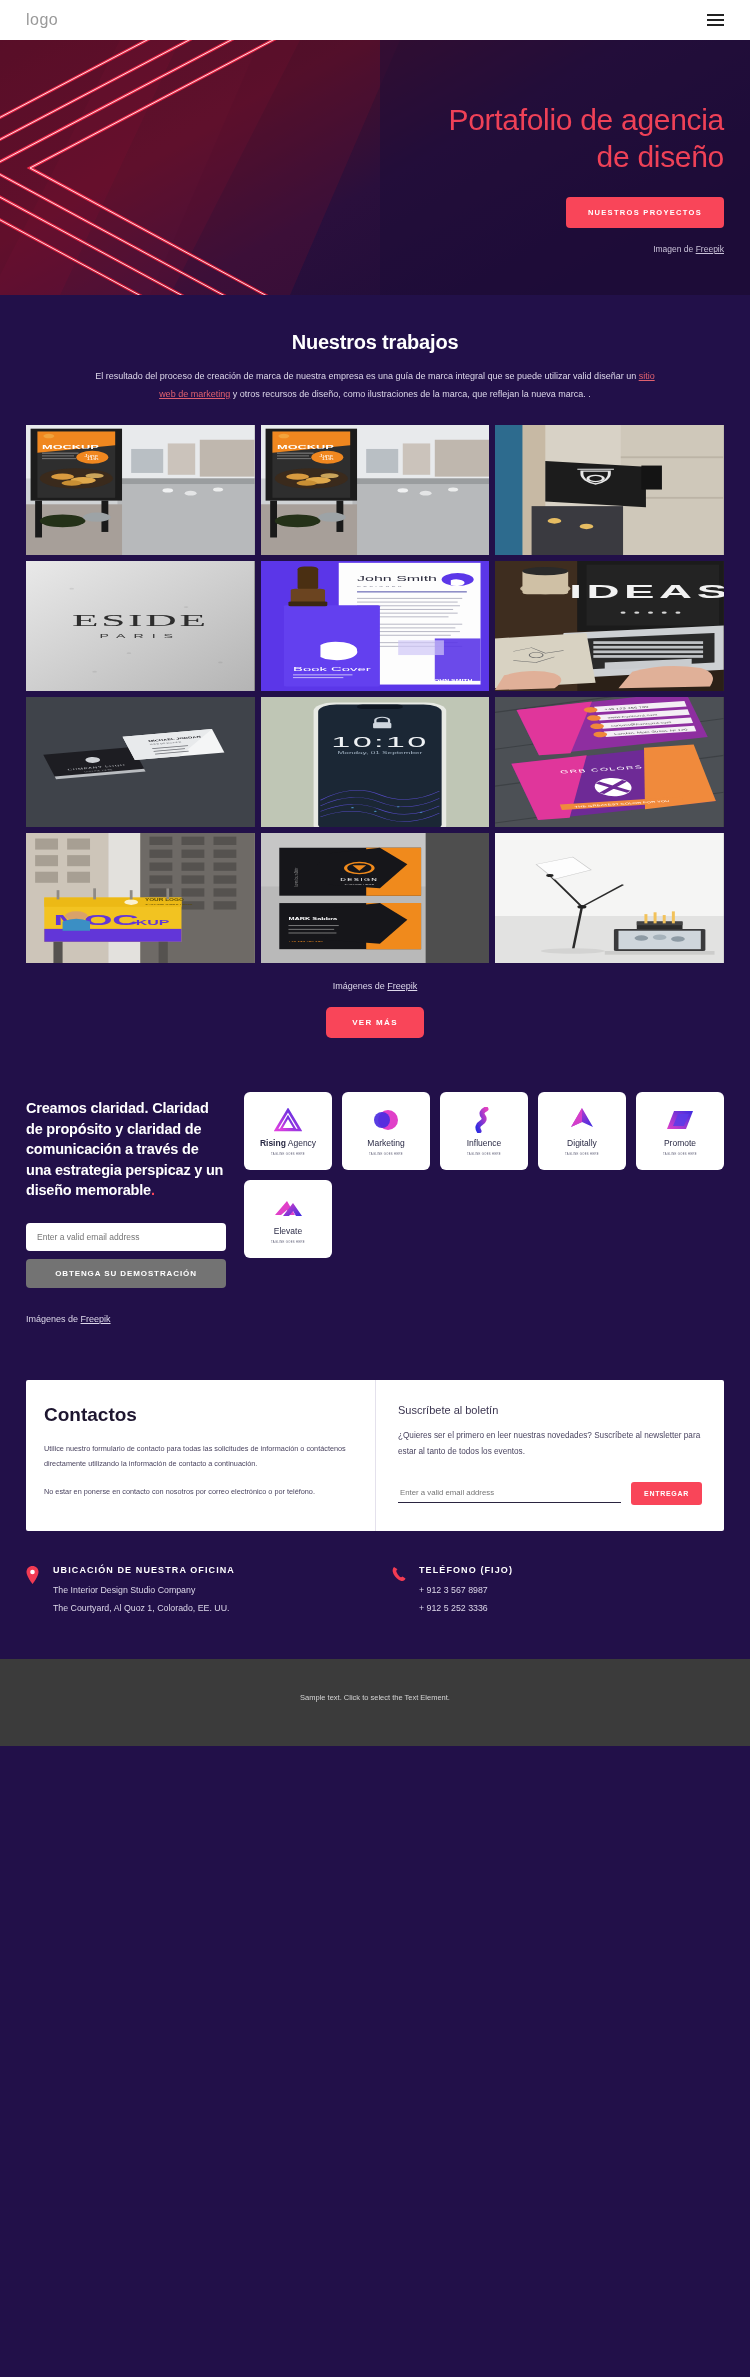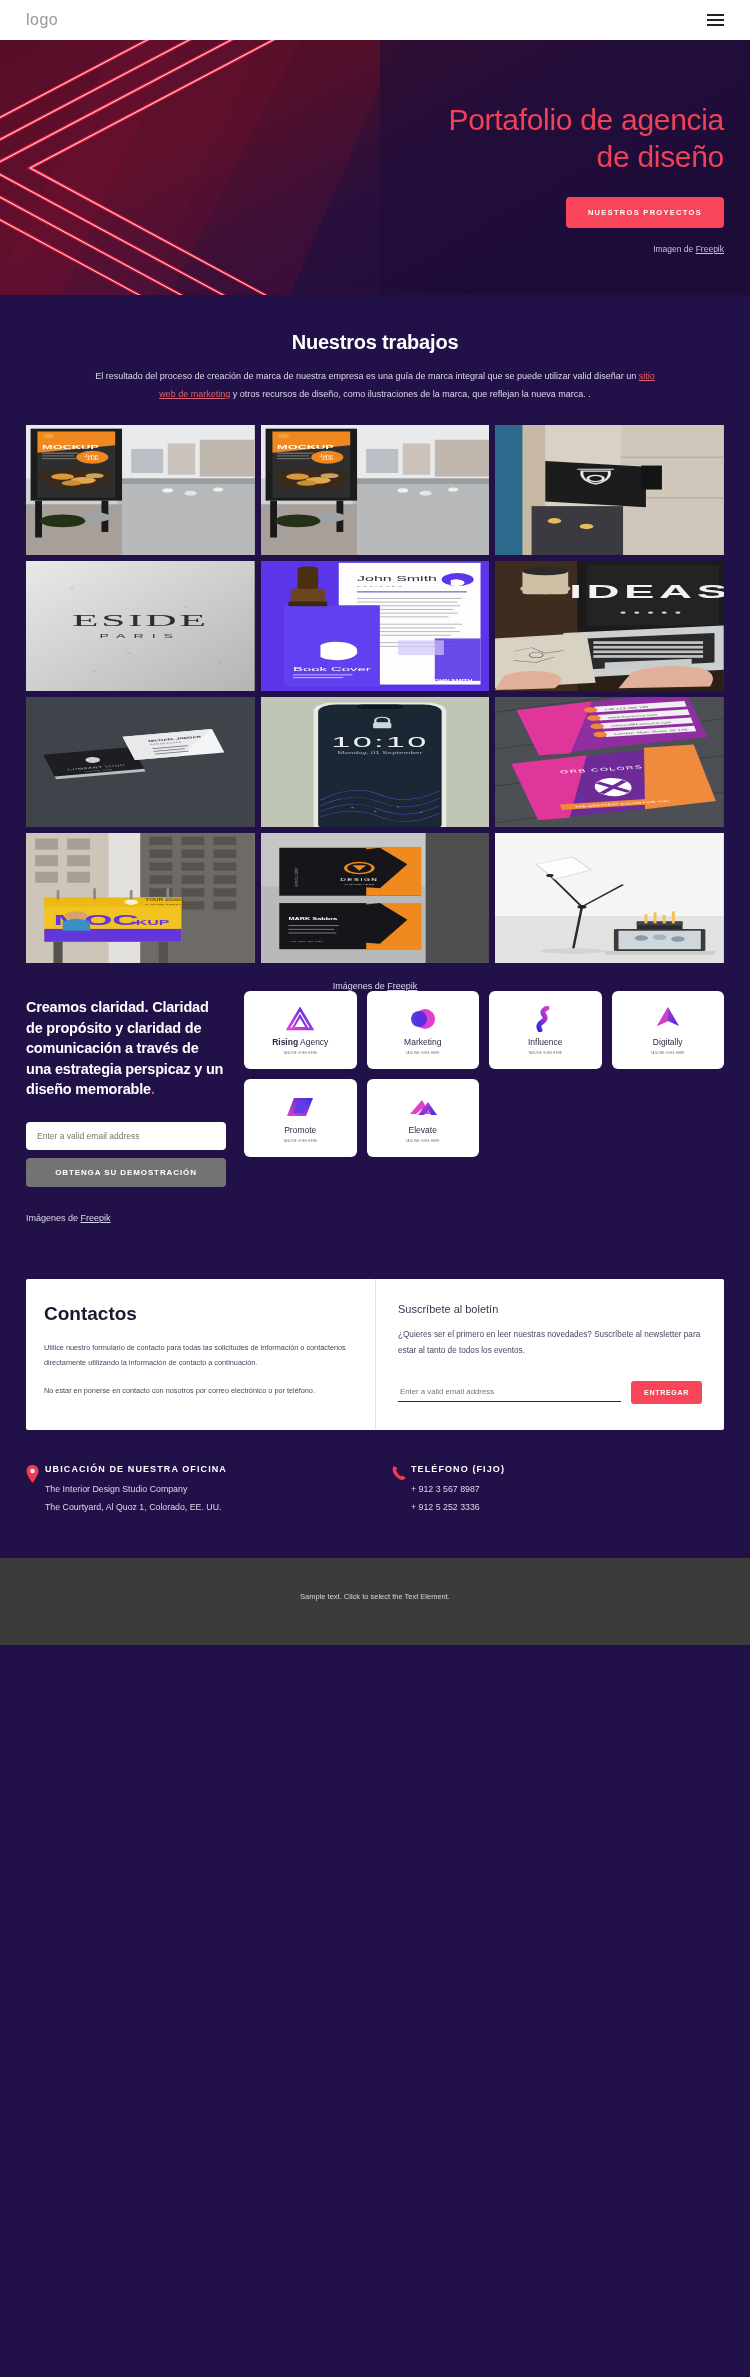--- a/index.html
+++ b/index.html
@@ -84,21 +84,21 @@
   }
   .demo-btn {
     width:100%; margin-top:8px; background:#737373; color:#fff; border:none;
     border-radius:4px; padding:10px 0; font-size:8px; font-weight:700;
     letter-spacing:.9px; cursor:pointer;
   }
   .clarity-credit { margin-top:26px; font-size:9px; color:#ddd8ea; }
   .clarity-credit a { color:#ddd8ea; text-decoration:underline; }
 
   .logo-grid {
-    flex:1; display:grid; grid-template-columns:repeat(4,1fr); gap:10px;
+    flex:1; display:grid; grid-template-columns:repeat(5,1fr); gap:10px;
   }
   .logo-card {
     background:#fff; border-radius:6px; height:78px;
     display:flex; flex-direction:column; align-items:center;
     justify-content:center; gap:5px;
   }
   .logo-mark { height:26px; display:flex; align-items:center; }
   .logo-name { font-size:8.5px; color:#2a2a45; }
   .logo-name b { font-weight:700; }
   .logo-tag { font-size:2.7px; color:#5a5a72; letter-spacing:.35px; }
@@ -128,21 +128,21 @@
     font-family:"Liberation Sans", sans-serif;
   }
   .news-btn {
     background:#f94559; color:#fff; border:none; border-radius:3px;
     padding:8px 13px; font-size:7px; font-weight:700; letter-spacing:.7px;
     cursor:pointer; white-space:nowrap;
   }
 
   
   .info { display:flex; padding:34px 26px 44px; gap:34px; }
-  .info-col { display:flex; gap:4px; width:50%; }
+  .info-col { display:flex; gap:12px; width:50%; }
   .info-icon { width:15px; flex-shrink:0; padding-top:1px; }
   .info-title {
     font-size:9px; font-weight:700; letter-spacing:1.1px; color:#fff;
   }
   .info-line { font-size:8.8px; color:#ddd8ea; margin-top:8px; line-height:1.6; }
 
   
   .footer {
     background:#3b3b3b; padding:34px 0 44px; text-align:center;
   }
@@ -608,20 +608,23 @@
           <circle cx="80" cy="115" r="3" fill="#8d9aa4"></circle>
           <rect x="48" y="128" width="48" height="4" fill="#cccccb"></rect>
         </svg>
       </div>
 
     </div>
 
     <div class="credit-line">
       <span>Imágenes de </span><a href="#">Freepik</a>
     </div>
+    <div class="vermas-wrap">
+      <button class="vermas">VER MÁS</button>
+    </div>
   </div>
 
   <div class="clarity">
     <div class="clarity-left">
       <h3><span>Creamos claridad. Claridad de propósito y claridad de comunicación a través de una estrategia perspicaz y un diseño memorable</span><span class="dot">.</span></h3>
       <input class="email-input" type="text" placeholder="Enter a valid email address" style="">
       <button class="demo-btn">OBTENGA SU DEMOSTRACIÓN</button>
       <div class="clarity-credit">
         <span>Imágenes de </span><a href="#">Freepik</a>
       </div>

